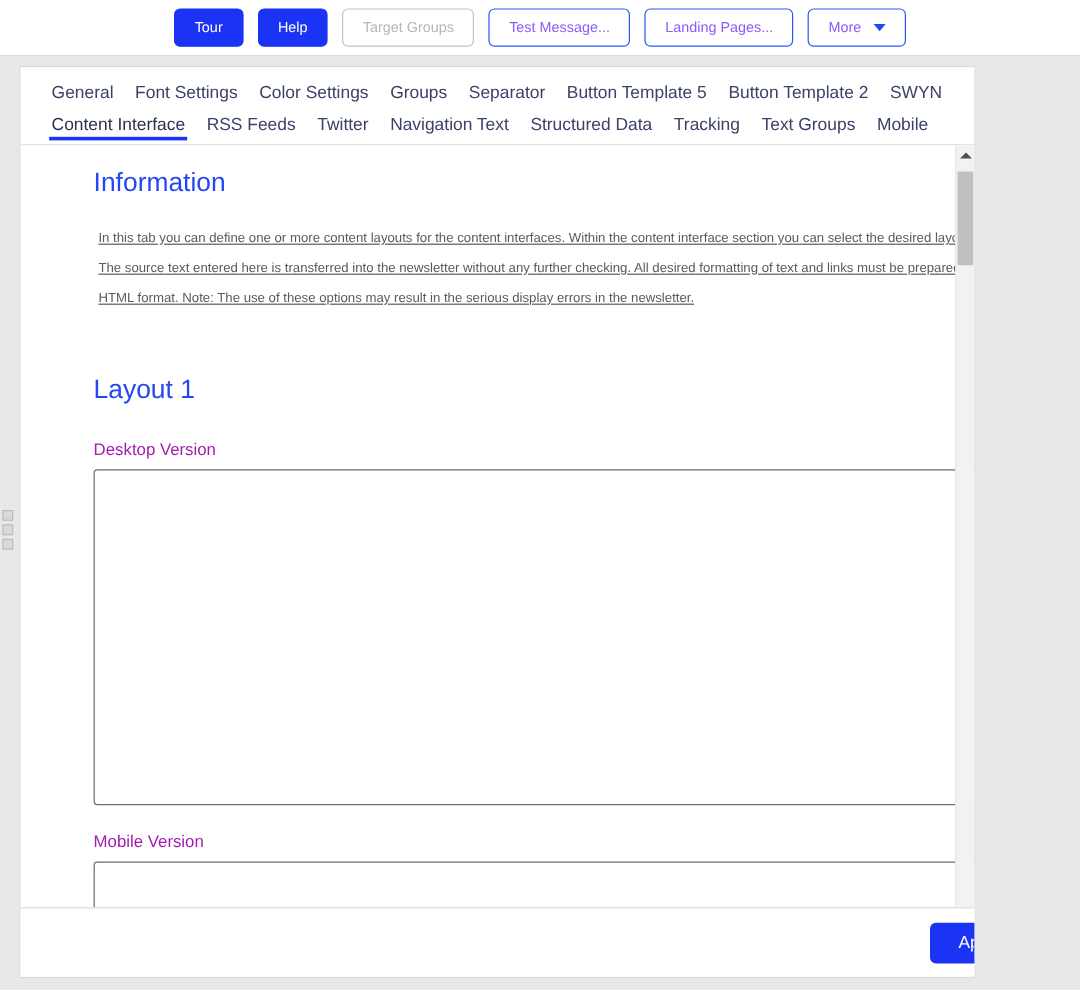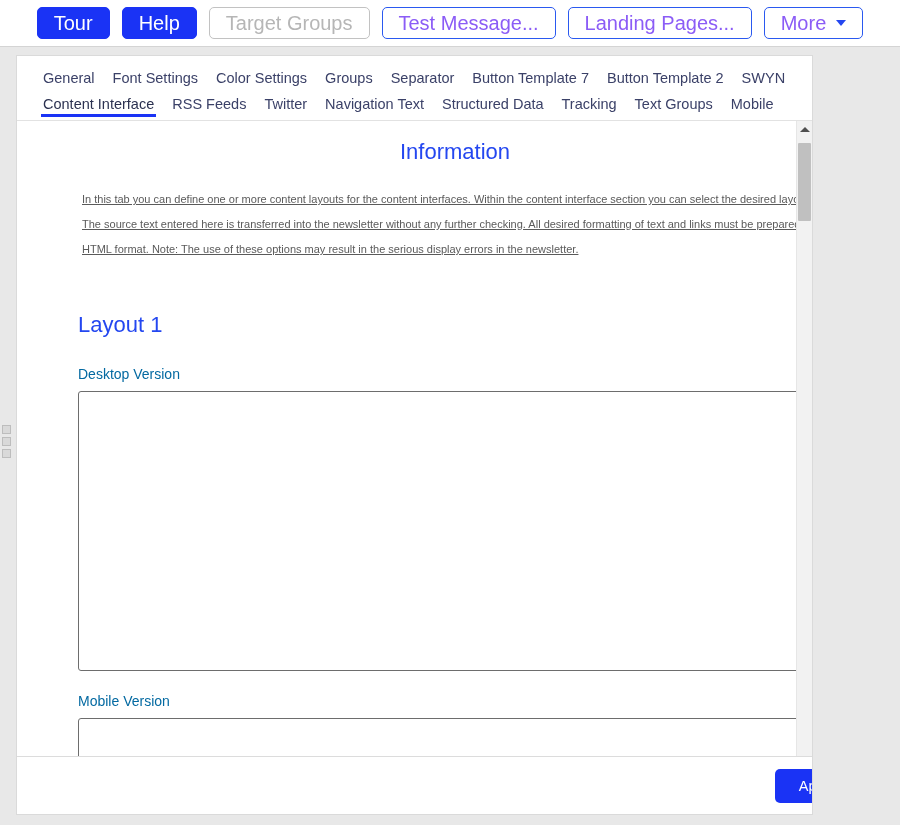--- a/index.html
+++ b/index.html
@@ -24,21 +24,21 @@
     border-bottom: 1px solid #d4d4d4;
     display: flex;
     align-items: center;
     justify-content: center;
     gap: 12px;
     box-sizing: border-box;
   }
   .btn {
     height: 32px;
     border-radius: 5px;
-    font-size: 20px;
+    font-size: 12px;
     font-family: "Liberation Sans", sans-serif;
     display: flex;
     align-items: center;
     justify-content: center;
     box-sizing: border-box;
     cursor: pointer;
     white-space: nowrap;
     padding: 0 16px;
   }
   .btn-primary {
@@ -148,38 +148,37 @@
     box-sizing: border-box;
   }
   .content-inner {
     padding: 18px 30px 0 61px;
   }
   h2.section-title {
     color: #2447f0;
     font-size: 22px;
     font-weight: normal;
     margin: 0 0 22px 0;
-    text-align: center;
   }
   p.info-text {
     color: #5a5a5a;
     font-size: 11px;
     line-height: 25px;
     margin: 4px;
     max-width: 760px;
     text-decoration: underline;
   }
   h2.layout-title {
     color: #2447f0;
     font-size: 22px;
     font-weight: normal;
     margin: 50px 0 28px 0;
   }
   .field-label {
-    color: #0369a1;
+    color: #a21caf;
     font-size: 14px;
     margin-bottom: 9px;
   }
   .textarea {
     width: 764px;
     background: #ffffff;
     border: 1px solid #6d6d6d;
     border-radius: 3px;
     box-sizing: border-box;
     position: relative;
@@ -302,21 +301,21 @@
 
 <div class="panel">
 
   <div class="tabbar">
     <div class="tabrow" id="tabrow">
         <div class="tab">General</div>
         <div class="tab">Font Settings</div>
         <div class="tab">Color Settings</div>
         <div class="tab">Groups</div>
         <div class="tab">Separator</div>
-        <div class="tab">Button Template 7</div>
+        <div class="tab">Button Template 5</div>
         <div class="tab">Button Template 2</div>
         <div class="tab">SWYN</div>
         <div class="tab active">Content Interface</div>
         <div class="tab">RSS Feeds</div>
         <div class="tab">Twitter</div>
         <div class="tab">Navigation Text</div>
         <div class="tab">Structured Data</div>
         <div class="tab">Tracking</div>
         <div class="tab">Text Groups</div>
         <div class="tab">Mobile</div>

